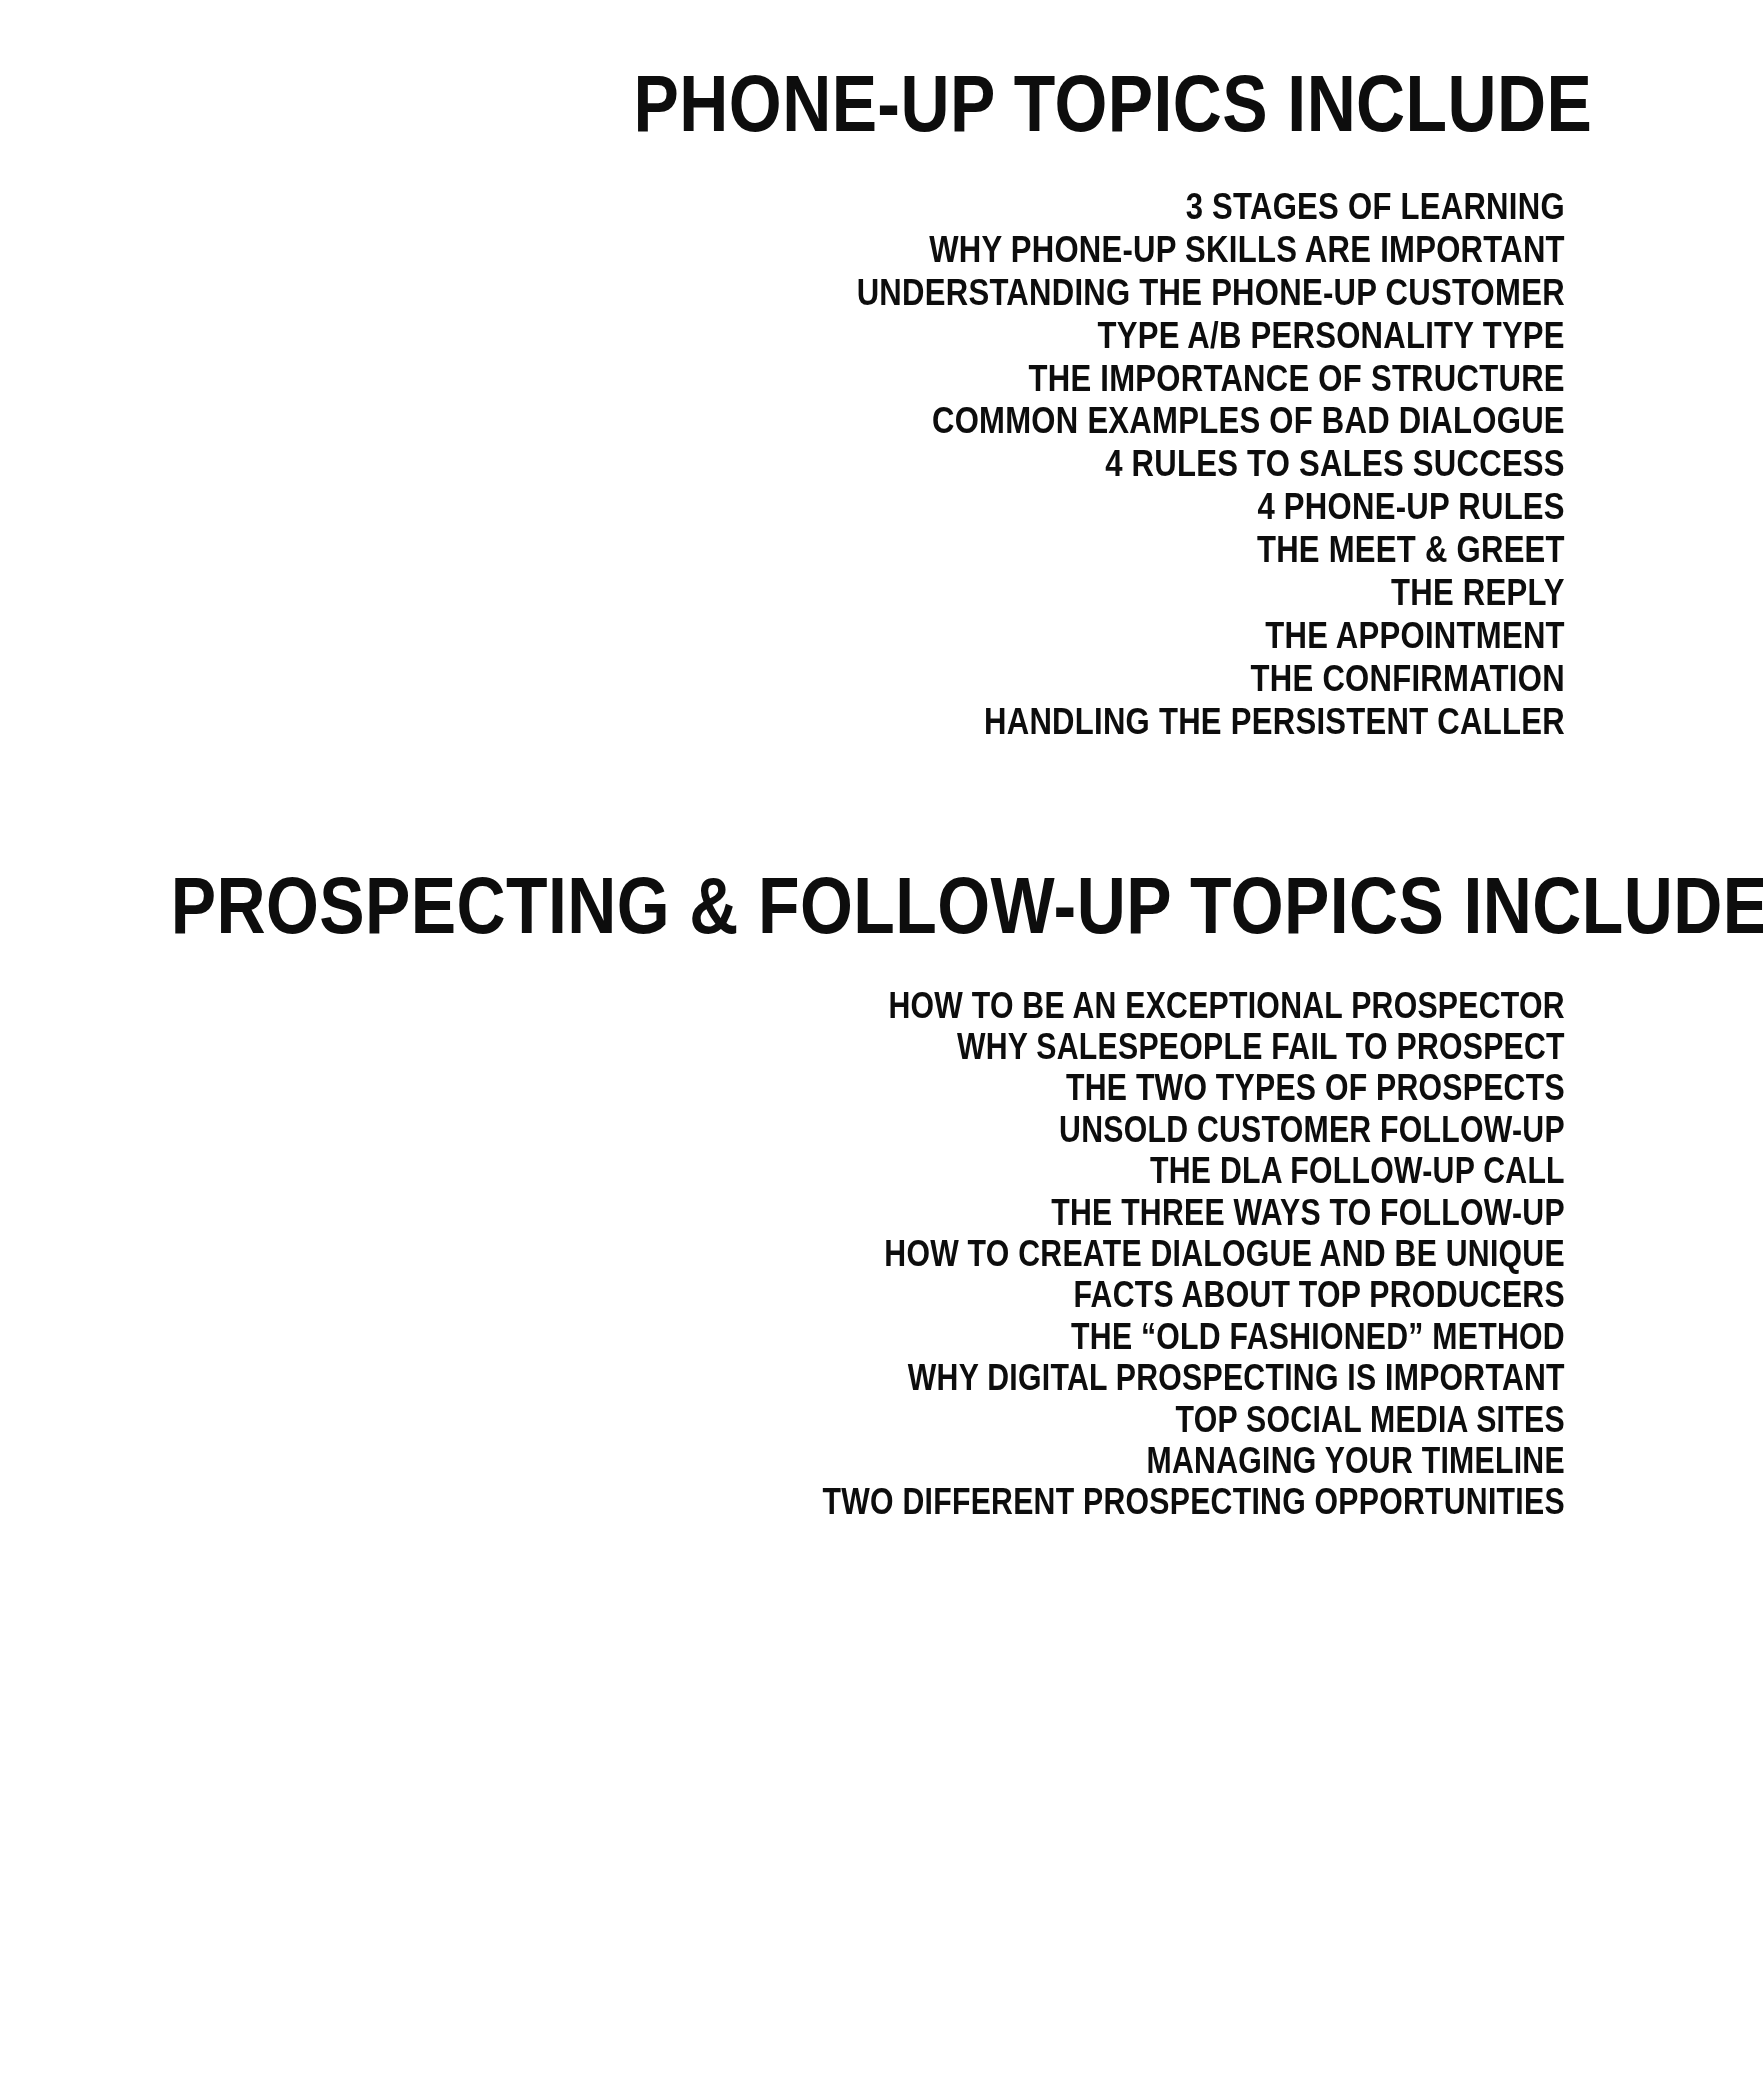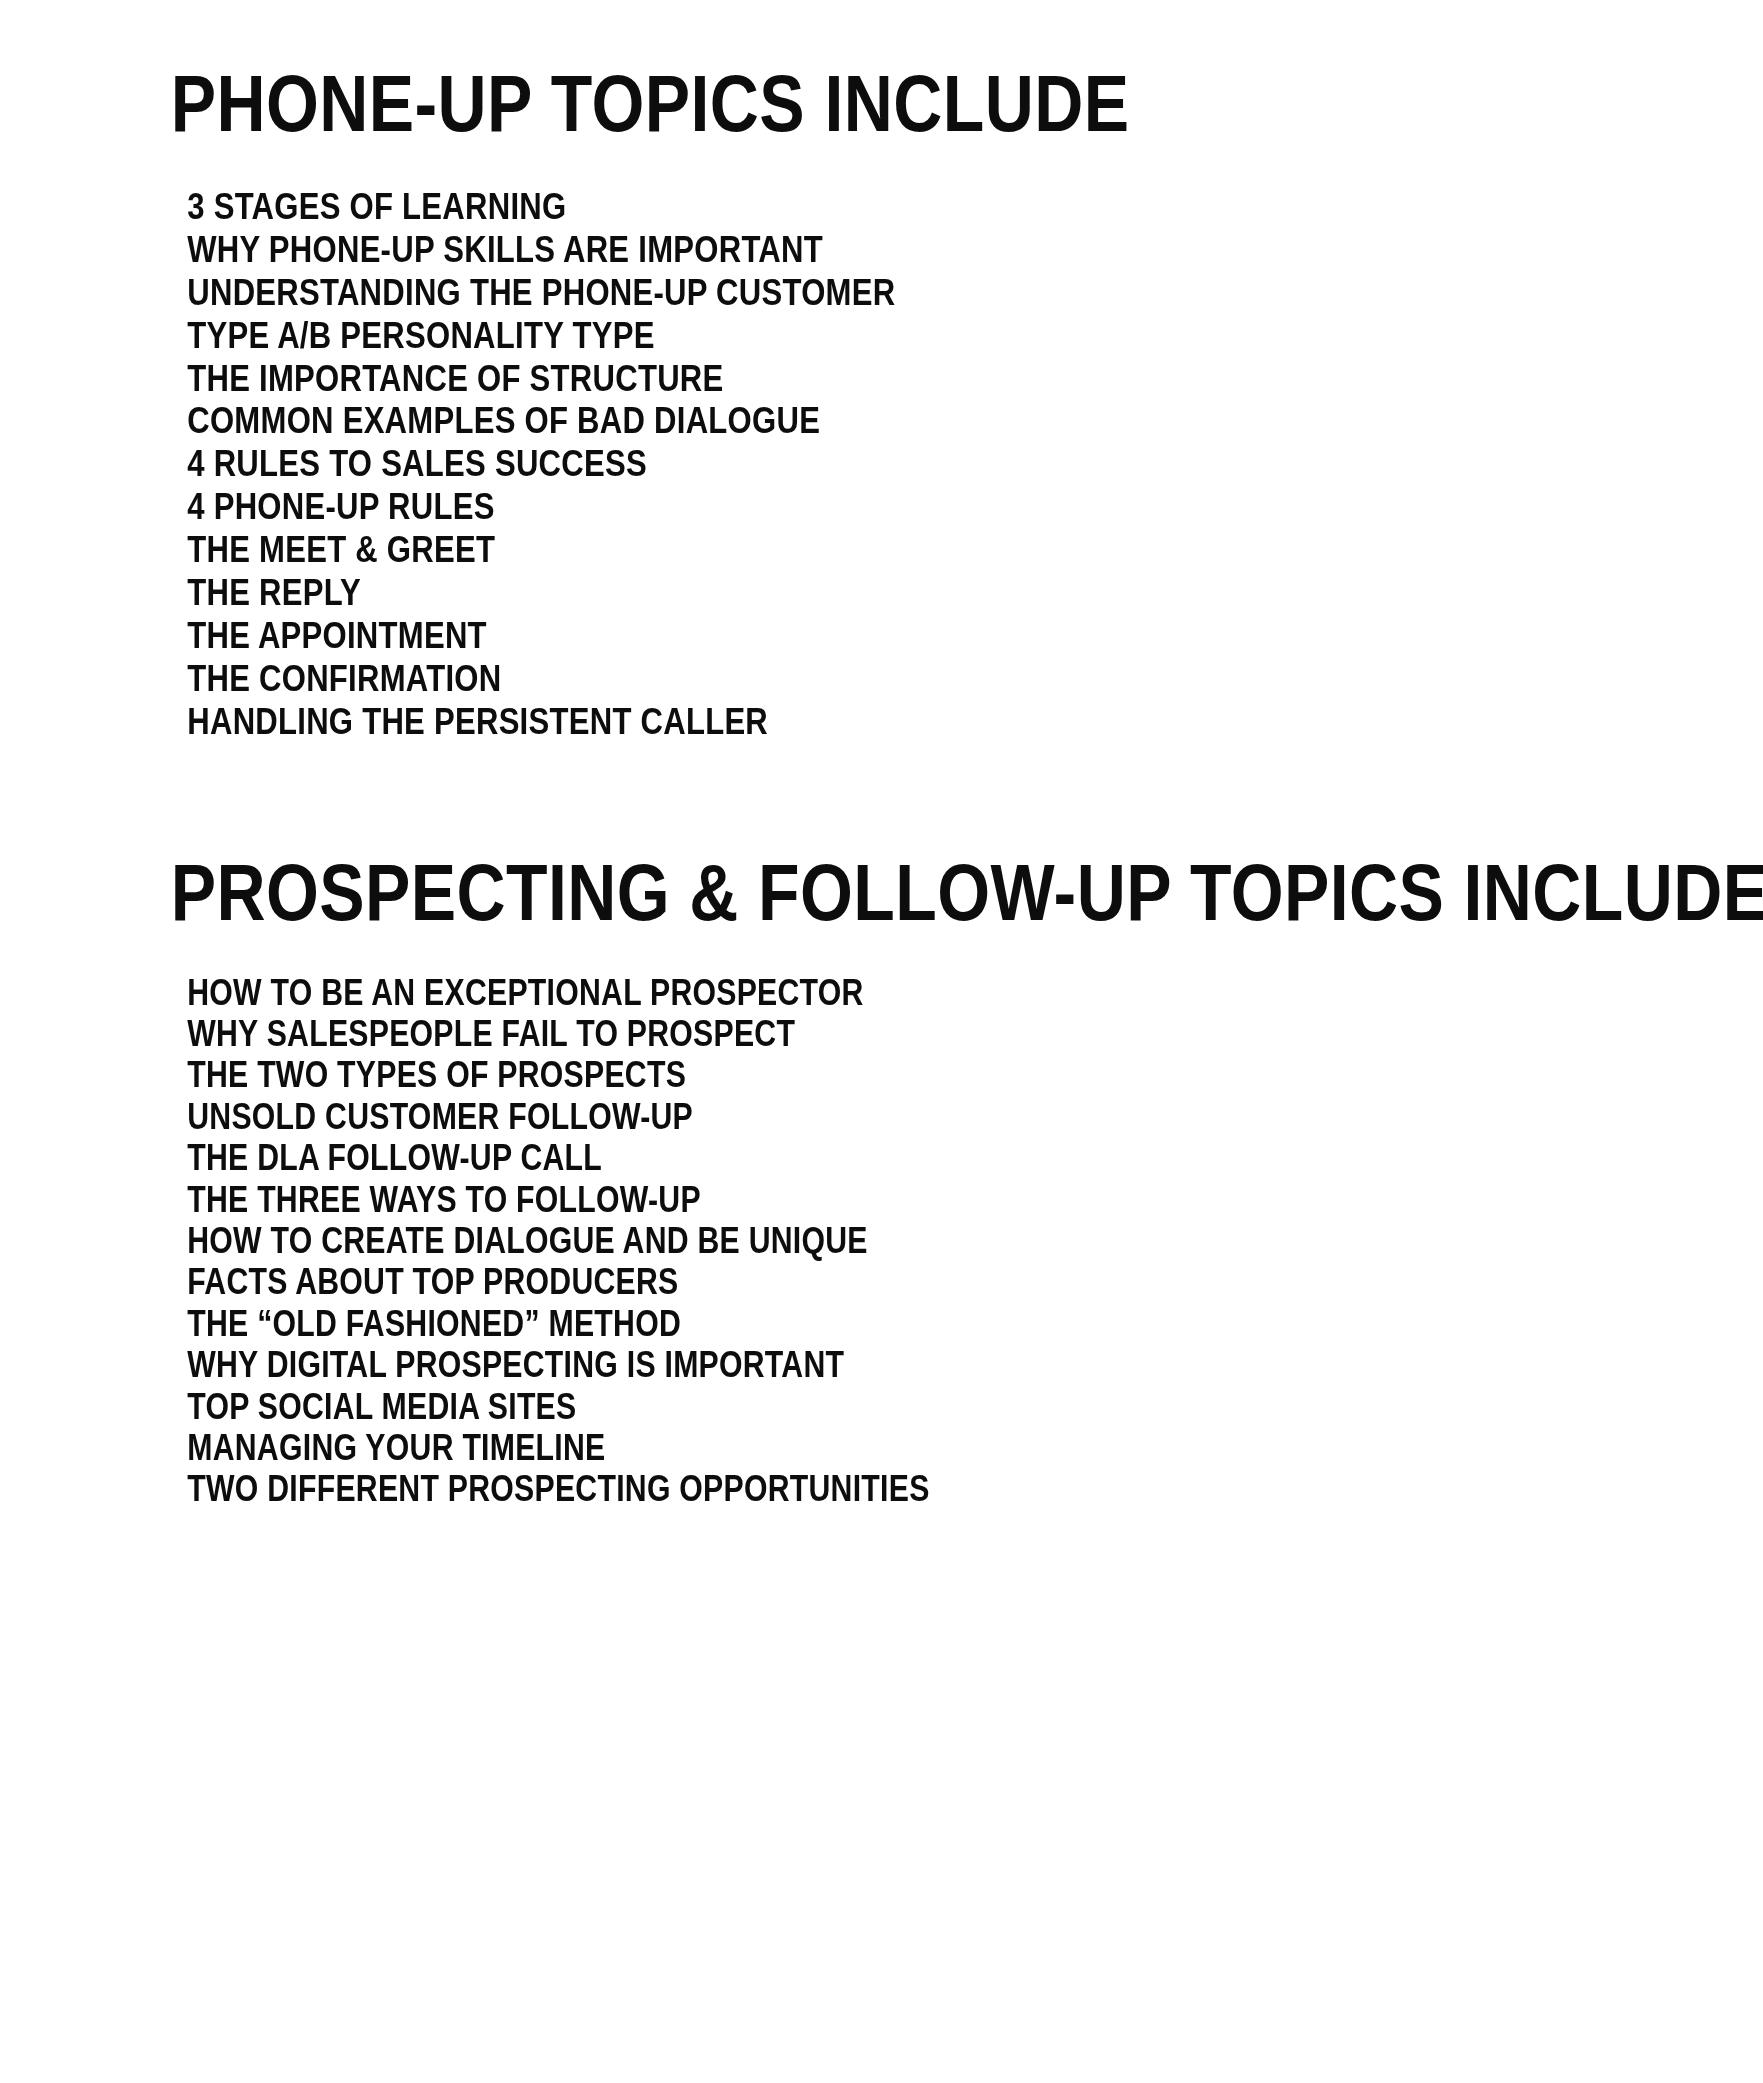--- a/index.html
+++ b/index.html
@@ -14,21 +14,21 @@
     color: #0f0f0f;
     -webkit-font-smoothing: antialiased;
   }
   .page {
     width: 1763px;
     box-sizing: border-box;
     padding: 37px 55px 27.5px 55px;
   }
   .section {
     width: 100%;
-    text-align: left;
+    text-align: right;
   }
   .section-title {
     font-family: "Liberation Sans", sans-serif;
     font-weight: 700;
     font-stretch: condensed;
     text-transform: uppercase;
     color: #0d0d0d;
     letter-spacing: 0.5px;
     line-height: 1.05;
     transform: scaleX(0.86);
@@ -38,21 +38,21 @@
   .title-phone {
     font-size: 79px;
     margin: 26px 0 40px 0;
   }
   .title-prospecting {
     font-size: 79px;
     margin: 0 0 37px 0;
   }
   .topic-list {
     list-style: none;
-    margin: 0;
+    margin: 13px;
     padding: 0;
   }
   .topic-item {
     font-family: "Liberation Sans", sans-serif;
     font-weight: 700;
     text-transform: uppercase;
     font-size: 37px;
     line-height: 1.16;
     color: #0d0d0d;
     letter-spacing: 0.3px;

